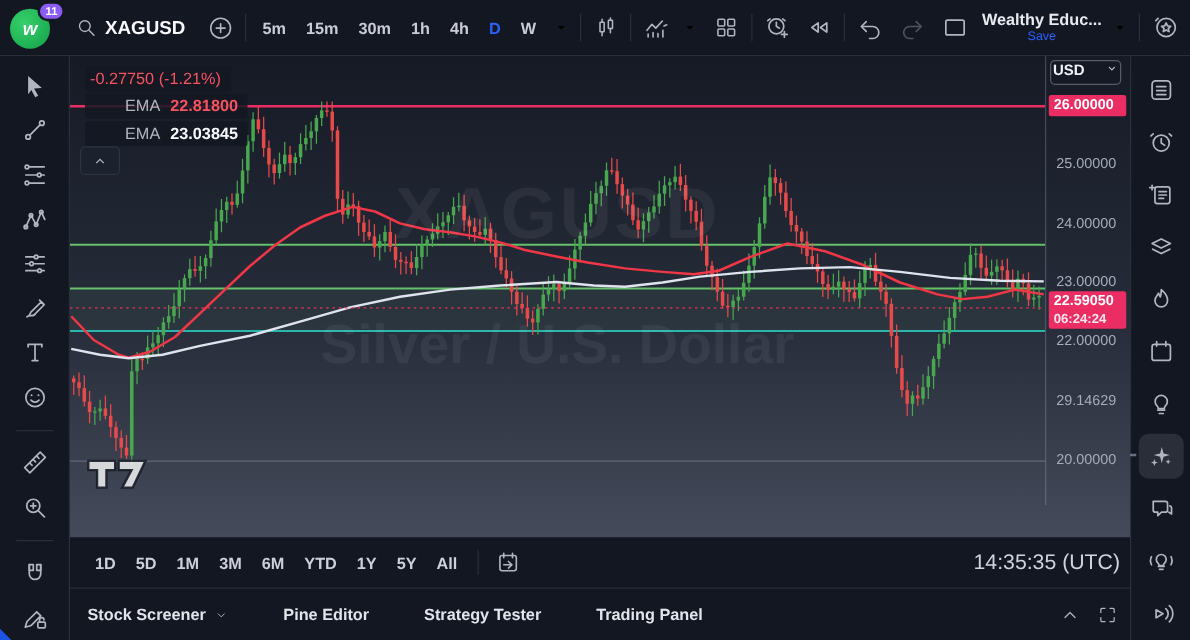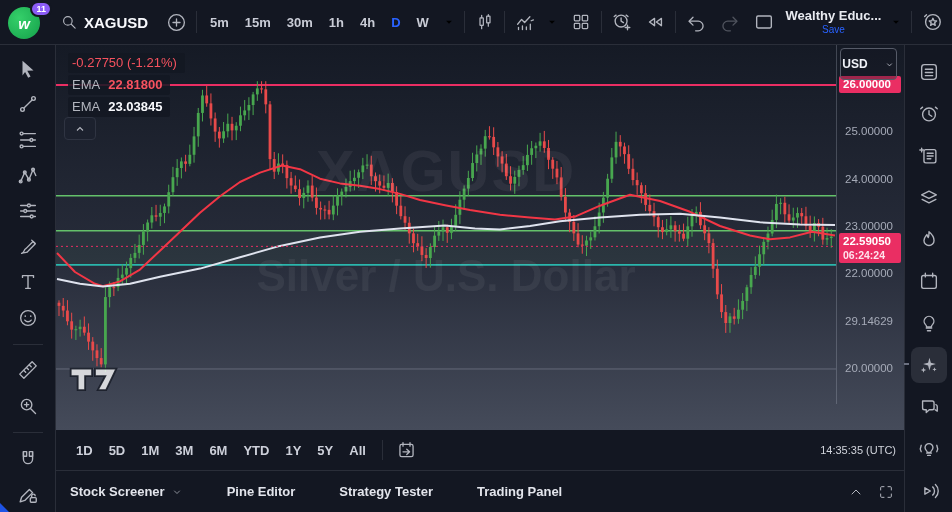--- a/index.html
+++ b/index.html
@@ -47,49 +47,49 @@
   
   .widget { position:absolute; left:56px; top:45px; width:848px; height:385px;
             background:linear-gradient(180deg, #151a25 0%, #272c3a 55%, #454b5a 100%); }
   .pane { position:absolute; left:0; top:0; width:780px; height:359px; }
   .watermark { position:absolute; left:0; top:0; width:780px; text-align:center; color:rgba(255,255,255,0.06); pointer-events:none; }
   .wm1 { position:absolute; width:100%; top:92px; font-size:58px; font-weight:bold; letter-spacing:2px; }
   .wm2 { position:absolute; width:100%; top:206px; font-size:44px; font-weight:bold; }
   .legend { position:absolute; left:12px; top:8px; font-size:13px; }
   .lrow { display:inline-block; background:rgba(19,23,34,0.85); padding:2px 8px 3px 4px; margin-bottom:2px; border-radius:2px; white-space:nowrap; }
   .chg { color:#f7525f; }
-  .ema-n { color:#b2b5be; margin-right:8px; }
+  .ema-n { color:#b2b5be; margin-right:8px;margin-left:28px; }
   .ema-v1 { color:#f7525f; font-weight:bold; }
   .ema-v2 { color:#f8f9fd; font-weight:bold; }
   .collapse-btn { position:absolute; left:8px; top:72px; width:32px; height:23px; background:#1c212e; border:1px solid #2f3442;
                   border-radius:4px; color:#b2b5be; display:flex; align-items:center; justify-content:center; }
   .tvlogo { position:absolute; left:10px; top:319px; opacity:.9; }
 
   
   .price-scale { position:absolute; left:780px; top:0; width:52px; height:359px; border-left:1px solid rgba(180,186,200,0.28); }
   .tick { position:absolute; left:8px; font-size:11.5px; color:#a6abb8; }
-  .usd-btn { position:absolute; left:784px; top:3px; width:57px; height:32px; border:1px solid #565b68; border-radius:4px;
-             display:flex; align-items:center; justify-content:center; gap:16px; font-size:12px; font-weight:bold; color:#f0f2f8;
+  .usd-btn { position:absolute; left:784px; top:3px; width:57px; height:20px; border:1px solid #565b68; border-radius:4px;
+             display:flex; justify-content:center; gap:16px; font-size:12px; font-weight:bold; color:#f0f2f8;
              background:rgba(19,23,34,.35); z-index:5; }
   .plabel { position:absolute; left:783px; width:62px; background:#ea2e63; color:#fff; border-radius:2px;
             font-size:11.5px; font-weight:bold; text-align:left; padding:2px 4px; z-index:4; line-height:1.15; }
   .plabel .cd { font-weight:bold; font-size:10.5px; color:#ffe3ec; }
 
   
   .time-axis { position:absolute; left:0; top:359px; width:848px; height:26px; border-top:1px solid rgba(190,196,210,0.25); }
   .month { position:absolute; top:5px; transform:translateX(-50%); font-size:12px; color:#959aa8; }
   .axis-corner { position:absolute; left:780px; top:0; width:68px; height:26px; border-left:1px solid rgba(180,186,200,0.28);
                  display:flex; align-items:center; justify-content:center; color:#8d93a1; }
 
   
   .range-row { position:absolute; left:56px; top:430px; width:848px; height:40px; background:#131722;
                display:flex; align-items:center; padding:0 8px 0 14px; gap:4px; }
   .range { font-size:13px; font-weight:600; color:#cdd0da; padding:4px 6px; border-radius:4px; }
   .rsep { width:1px; height:20px; background:#2a2e39; margin:0 6px; }
-  .clock { margin-left:auto; font-size:11px; color:#d1d4dc;text-align:right; }
+  .clock { margin-left:auto; font-size:17px; color:#d1d4dc;text-align:right; }
 
   
   .bottom-panel { position:absolute; left:56px; top:470px; width:848px; height:42px; background:#131722;
                   border-top:1px solid #2a2e39; display:flex; align-items:center; padding:0 10px 0 14px; }
   .pitem { font-size:13px; font-weight:600; color:#e3e5ec; margin-right:44px; display:flex; align-items:center; gap:6px; }
   .pright { margin-left:auto; display:flex; align-items:center; gap:14px; color:#b2b5be; }
   .corner-tri { position:absolute; left:0; bottom:0; width:0; height:0; border-left:9px solid #1e53e5; border-top:9px solid transparent; }
 </style>
 </head>
 <body>

